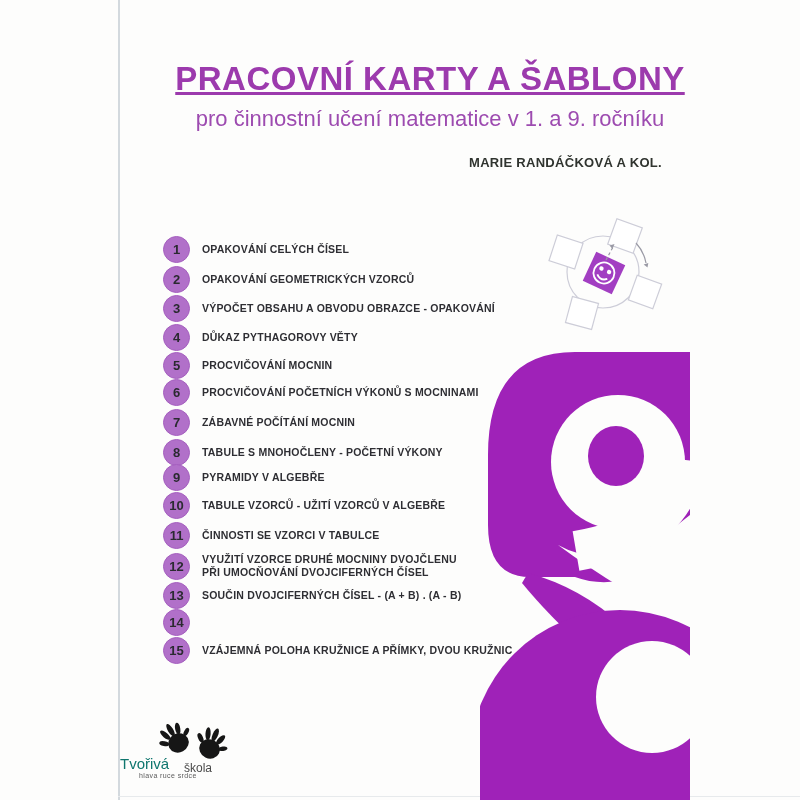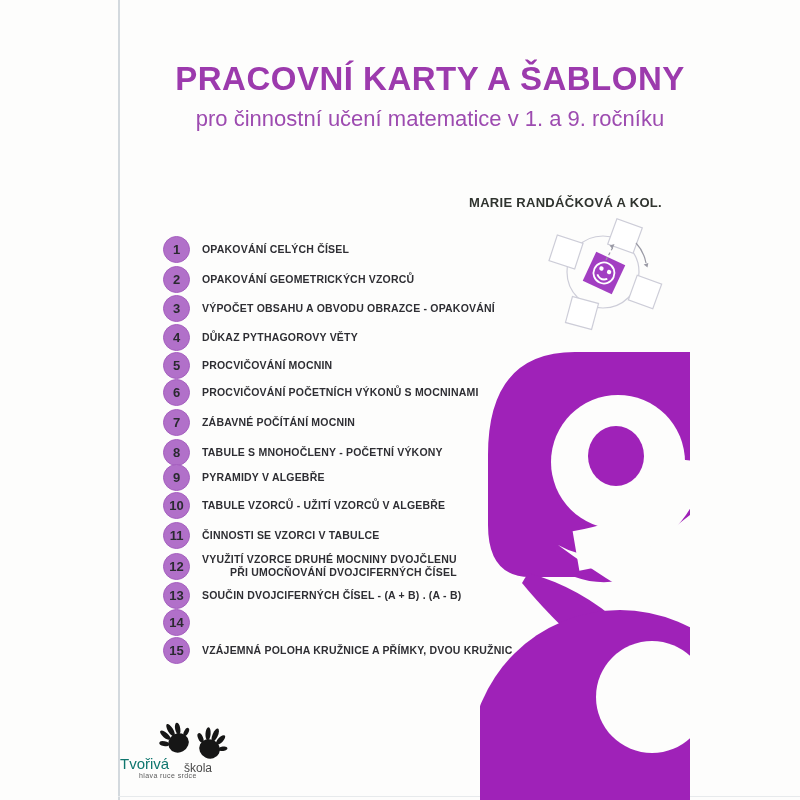--- a/index.html
+++ b/index.html
@@ -6,46 +6,46 @@
   body{
     width:800px;height:800px;position:relative;overflow:hidden;
     background:#fdfdfc;
     font-family:"Liberation Sans", sans-serif;
   }
   .page-edge-left{position:absolute;left:118px;top:0;width:2px;height:800px;background:#d3d9de;}
   .page-edge-bottom{position:absolute;left:118px;top:796px;width:682px;height:1px;background:#e7eaec;}
 
   .title{
     position:absolute;left:120px;top:60px;width:620px;text-align:center;
-    font-size:33px;font-weight:bold;letter-spacing:0.5px;color:#9c3aad;
+    font-size:33px;font-weight:bold;letter-spacing:0.5px;color:#9c3aad;text-decoration:underline;
   }
   .subtitle{
     position:absolute;left:120px;top:106px;width:620px;text-align:center;
     font-size:22px;color:#9d4bb0;
   }
   .author{
     position:absolute;left:362px;top:155px;width:300px;text-align:right;
-    font-size:13px;font-weight:bold;letter-spacing:0.3px;color:#30342f;margin-top:40px;
+    font-size:13px;font-weight:bold;letter-spacing:0.3px;color:#30342f;
   }
 
   .toc-row{
     position:absolute;left:163px;height:28px;
     display:flex;align-items:center;
   }
   .toc-num{
     width:27px;height:27px;border-radius:50%;
     background:#b170c9;border:1px solid #a55fbf;box-sizing:border-box;
     display:flex;align-items:center;justify-content:center;
     font-size:13px;font-weight:bold;color:#2a2a30;flex:0 0 auto;
   }
   .toc-label{
     margin-left:12px;font-size:10.5px;font-weight:bold;
     letter-spacing:0.2px;color:#2e2e33;white-space:nowrap;
   }
-  .toc-label .l2{display:block;text-align:right;}
+  .toc-label .l2{display:block;}
 
   .logo-word1{position:absolute;left:120px;top:755px;font-size:15px;color:#0f766e;}
   .logo-tagline{position:absolute;left:139px;top:772px;font-size:7px;letter-spacing:0.4px;color:#5a5a5a;}
   .logo-word2{position:absolute;left:184px;top:761px;font-size:12px;color:#4a4a4a;}
 
   svg{display:block;}
   .abs{position:absolute;}
 </style>
 </head>
 <body>

